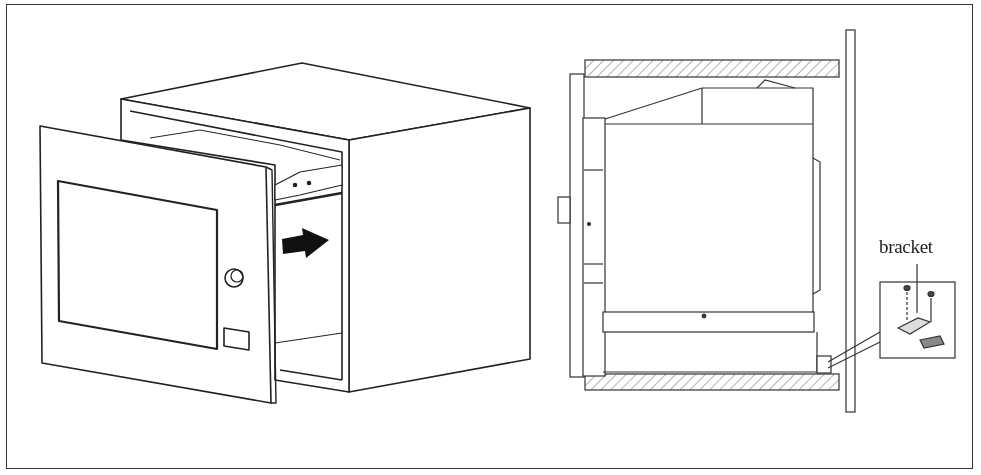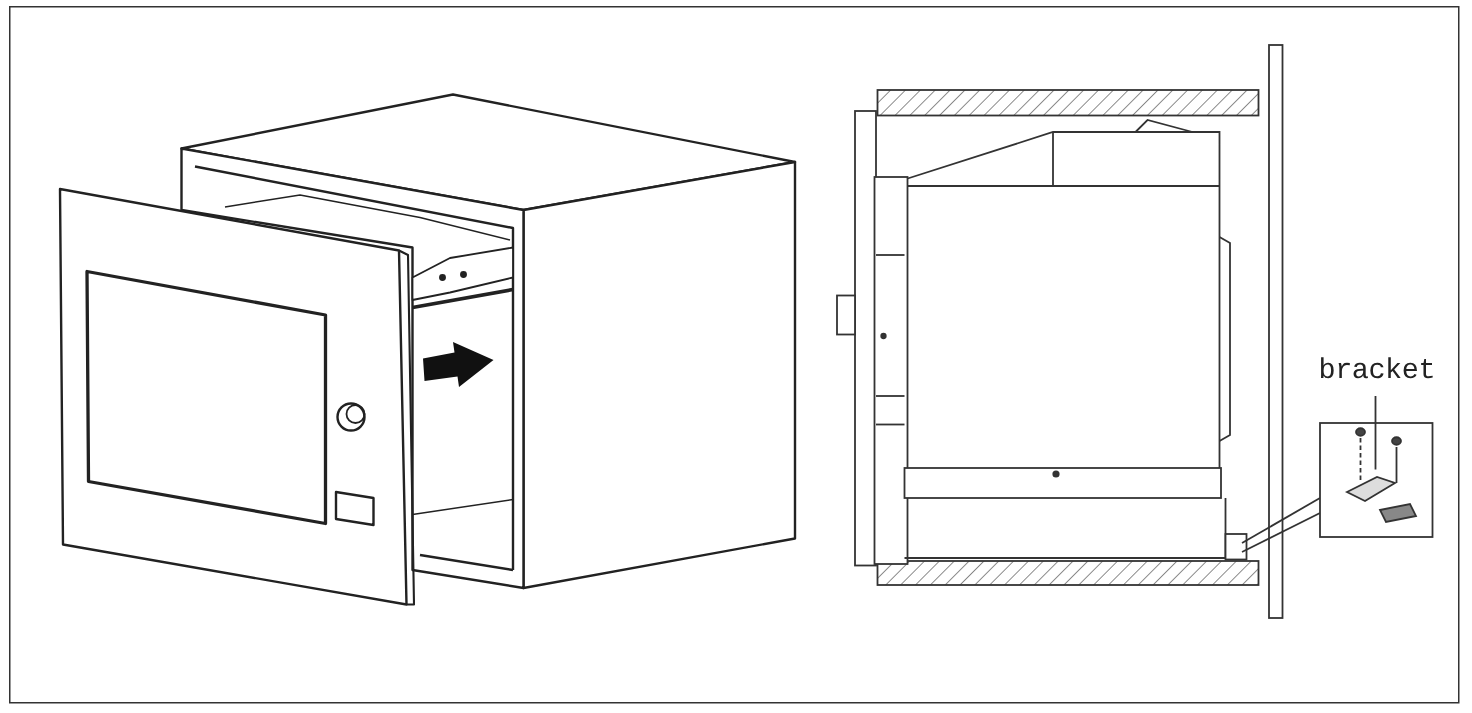--- a/index.html
+++ b/index.html
@@ -1,19 +1,19 @@
 <!DOCTYPE html>
 <html><head>
 <meta charset="utf-8">
 <style>
   html, body { margin: 0; padding: 0; background: #ffffff; }
   body { width: 981px; height: 475px; position: relative; overflow: hidden; font-family: "DejaVu Sans", sans-serif; }
   .frame { position: absolute; left: 6px; top: 4px; width: 967px; height: 465px; border: 1px solid #333; box-sizing: border-box; background: #fff; }
   svg { position: absolute; left: 0; top: 0; }
-  .label { position: absolute; left: 879px; top: 236px; font-size: 19px; color: #222; font-family: Liberation Mono, monospace; letter-spacing: -0.3px; }
+  .label { position: absolute; left: 879px; top: 236px; font-size: 19px; color: #222; font-family: Liberation Serif, serif; letter-spacing: -0.3px; }
 </style>
 </head>
 <body>
 
 <div class="frame"></div>
 
 <svg width="981" height="475" viewBox="0 0 981 475">
   <defs>
     <pattern id="hatch" width="7" height="7" patternUnits="userSpaceOnUse" patternTransform="rotate(45)">
       <line x1="0" y1="0" x2="0" y2="7" stroke="#666" stroke-width="1"></line>

